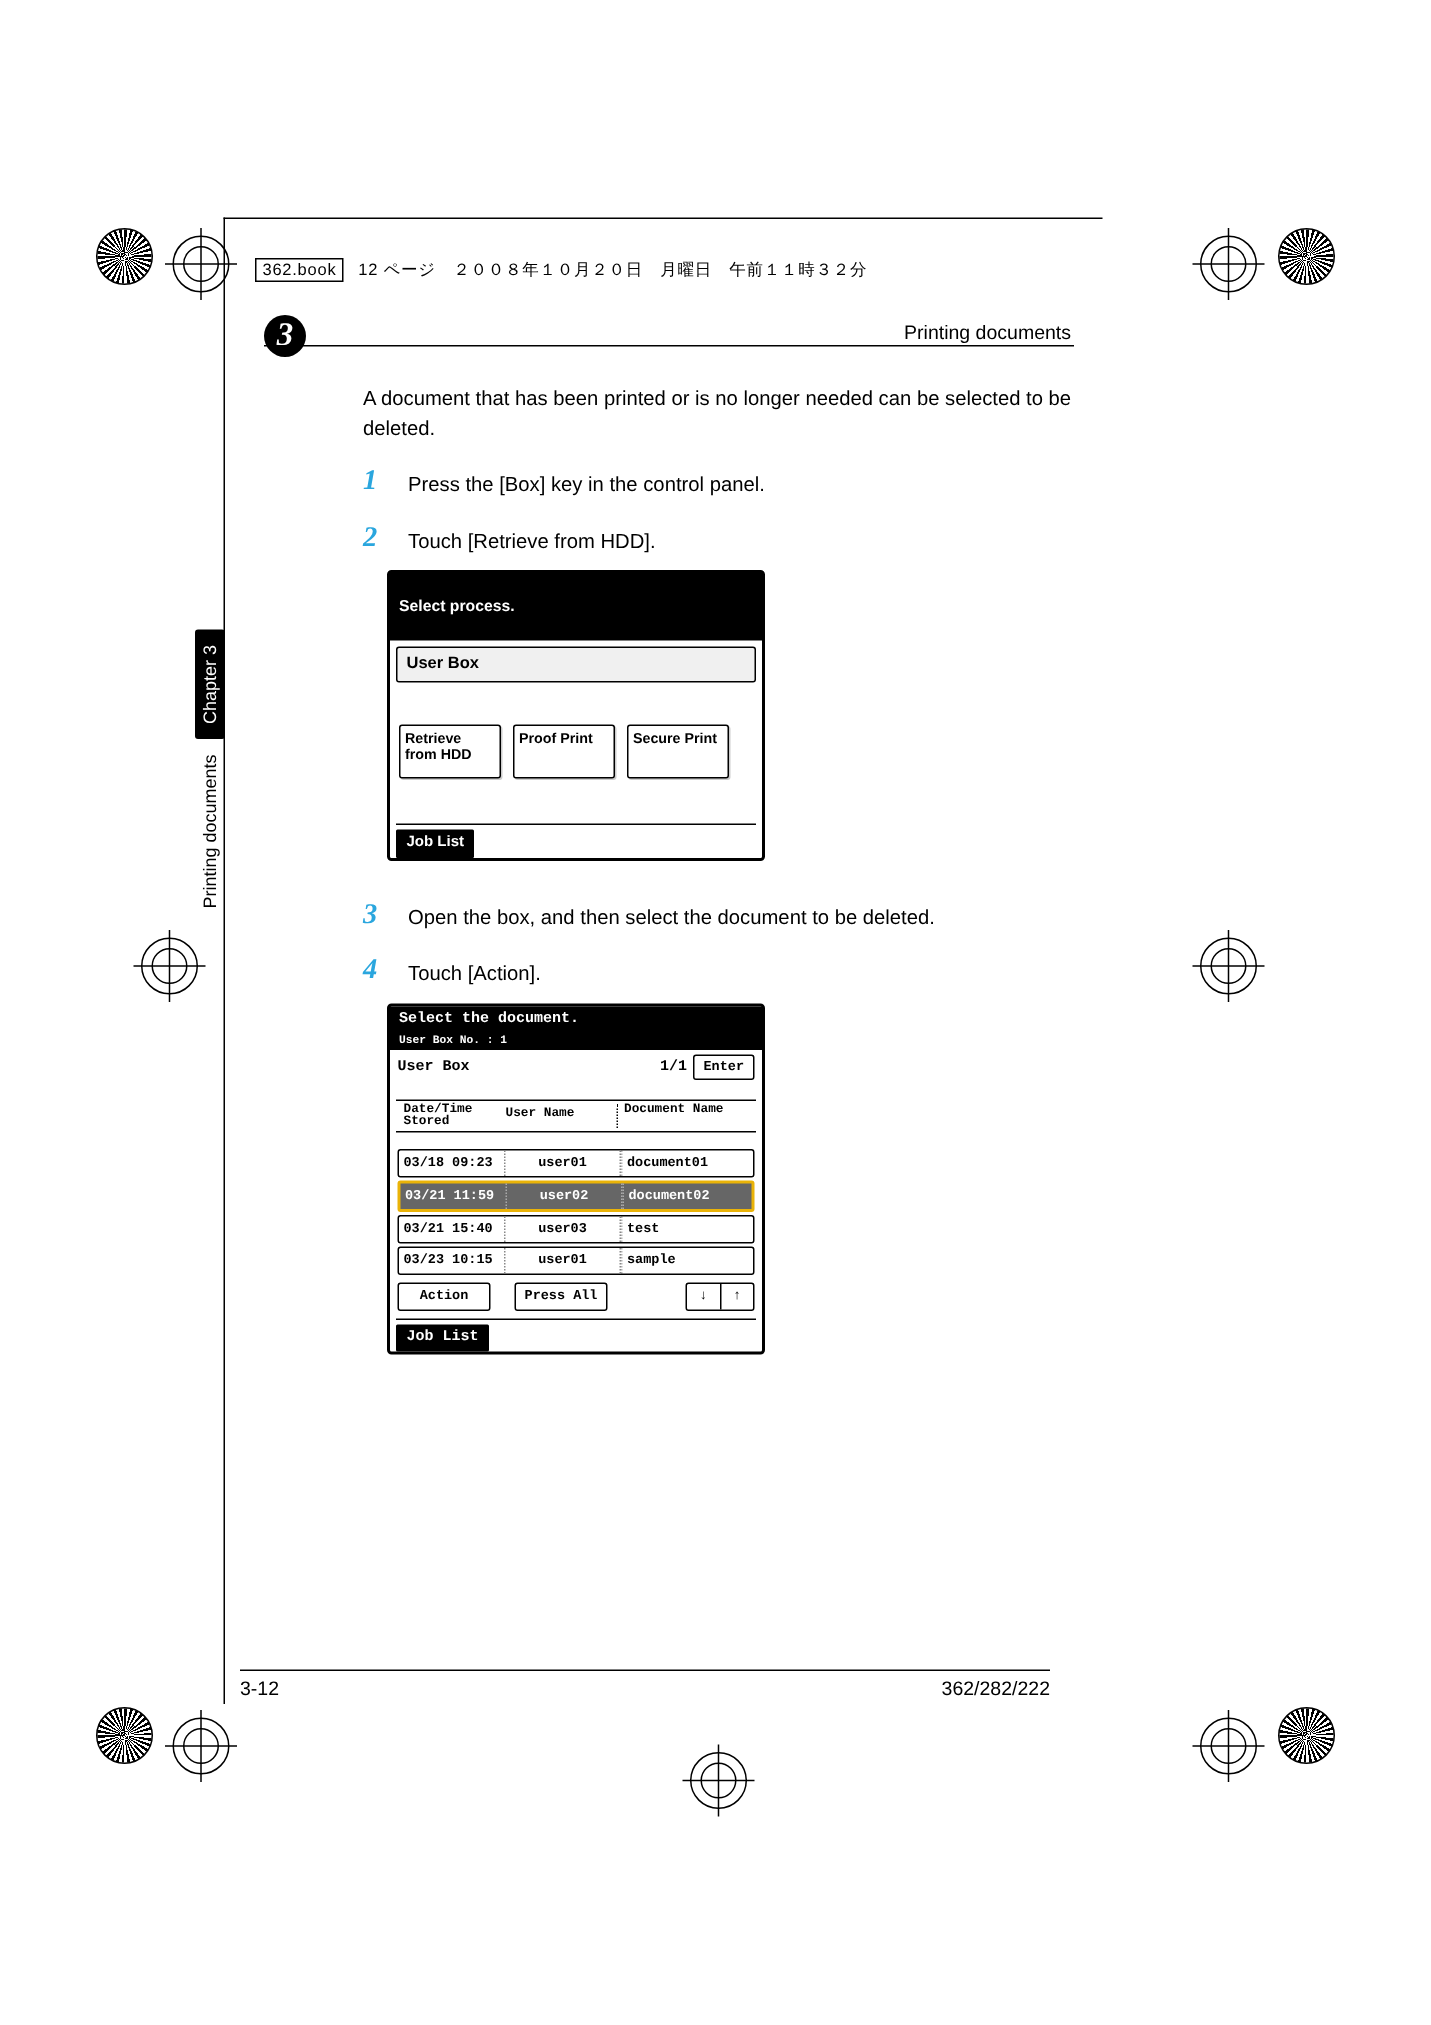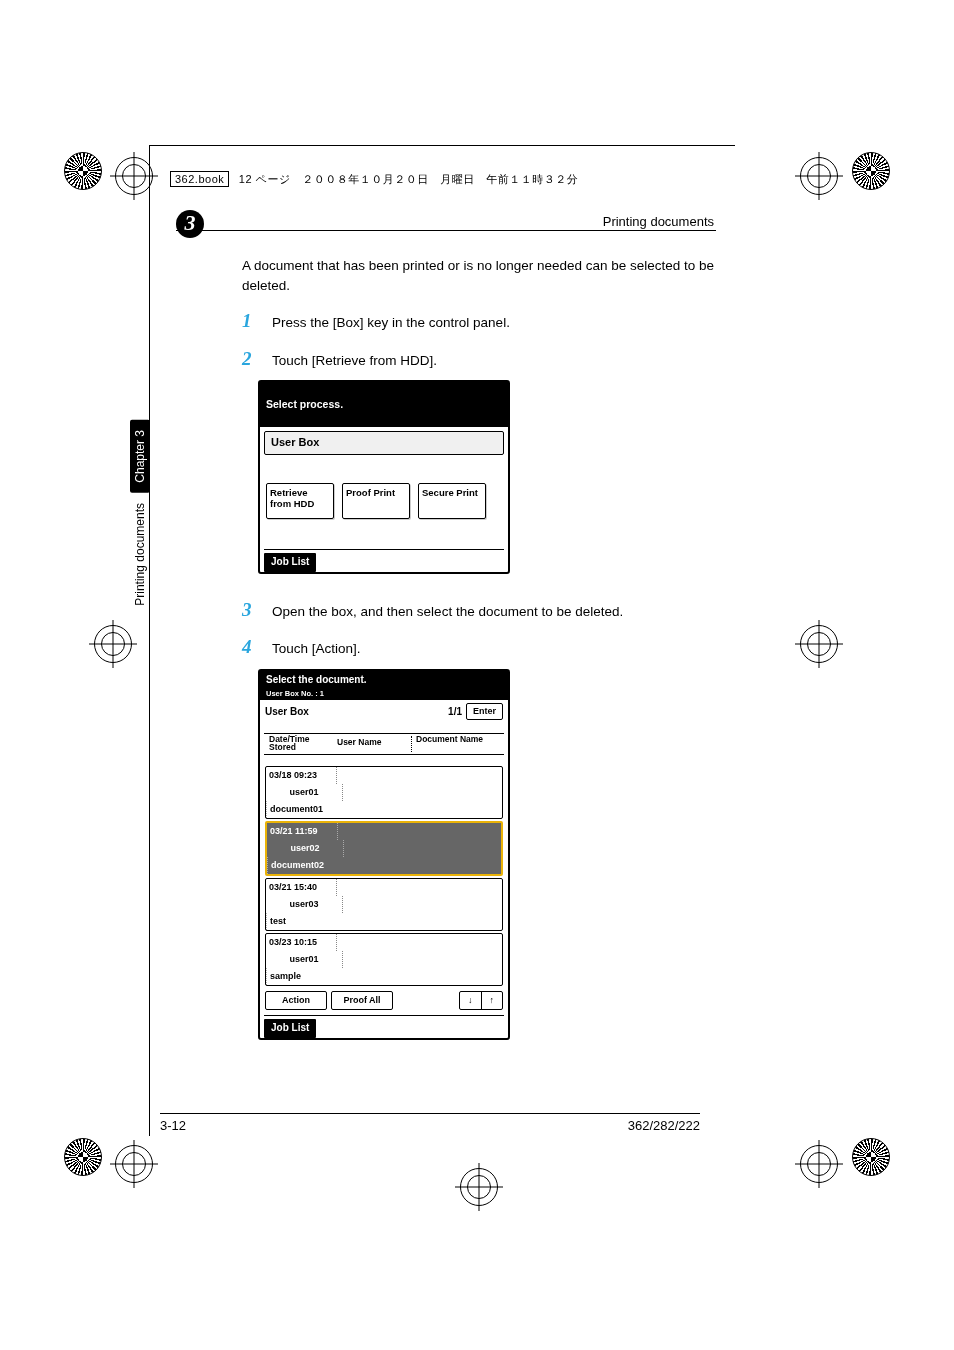--- a/index.html
+++ b/index.html
@@ -174,20 +174,21 @@
     margin-top: 3px;
     border-radius: 1px;
   }
   .panel2 {
     width: 248px;
     border: 2px solid #000;
     border-radius: 3px;
     margin: 6px 0 0 16px;
     background: #fff;
     font-size: 10px;
+    font-family: Liberation Mono, monospace;
   }
   .panel2 .bar {
     background: #000;
     color: #fff;
     padding: 2px 6px 1px 6px;
     font-size: 10px;
     font-weight: bold;
   }
   .panel2 .bar .subline {
     font-size: 7.5px;
@@ -223,30 +224,29 @@
   .panel2 .hdr > div:nth-child(1){ width: 68px; line-height: 0.9; }
   .panel2 .hdr > div:nth-child(2){ width: 74px; }
   .panel2 .hdr > div:nth-child(3){ flex:1; line-height: 0.9; border-left: 1px dotted #000; padding-left: 4px;}
   .panel2 .row {
     display: flex;
     margin: 2px 5px;
     border: 1px solid #000;
     border-radius: 2px;
     font-size: 9px;
     font-weight: bold;
-    flex-direction: column;
   }
   .panel2 .row.sel { background: #666; color: #fff; border: 2px solid #eab308; }
   .panel2 .row > div:nth-child(1){ width: 64px; padding: 2px 3px; border-right: 1px dotted #888;}
   .panel2 .row > div:nth-child(2){ width: 70px; padding: 2px 3px; text-align: center; border-right: 1px dotted #888;}
   .panel2 .row > div:nth-child(3){ flex:1; padding: 2px 3px; border-left: 1px dotted rgba(0,0,0,0.3);}
   .panel2 .row.sel > div { border-color: #aaa; }
   .panel2 .btnrow {
     display: flex;
-    gap: 4px;
+    gap: 16px;
     padding: 3px 5px 2px 5px;
     align-items: center;
   }
   .panel2 .abtn {
     border: 1px solid #000;
     border-radius: 2px;
     padding: 2px 0;
     font-size: 9px;
     font-weight: bold;
     text-align: center;
@@ -417,21 +417,21 @@
       <div>user03</div>
       <div>test</div>
     </div>
     <div class="row">
       <div>03/23 10:15</div>
       <div>user01</div>
       <div>sample</div>
     </div>
     <div class="btnrow">
       <div class="abtn">Action</div>
-      <div class="abtn">Proof All</div>
+      <div class="abtn">Press All</div>
       <div class="nav">
         <div>↓</div>
         <div>↑</div>
       </div>
     </div>
     <div class="jl">
       <div class="jlab" style="background:#000;color:#fff;font-size:10px;padding:2px 7px;display:inline-block;margin-top:3px;border-radius:1px;font-weight:bold;">Job List</div>
     </div>
   </div>
 </div>

